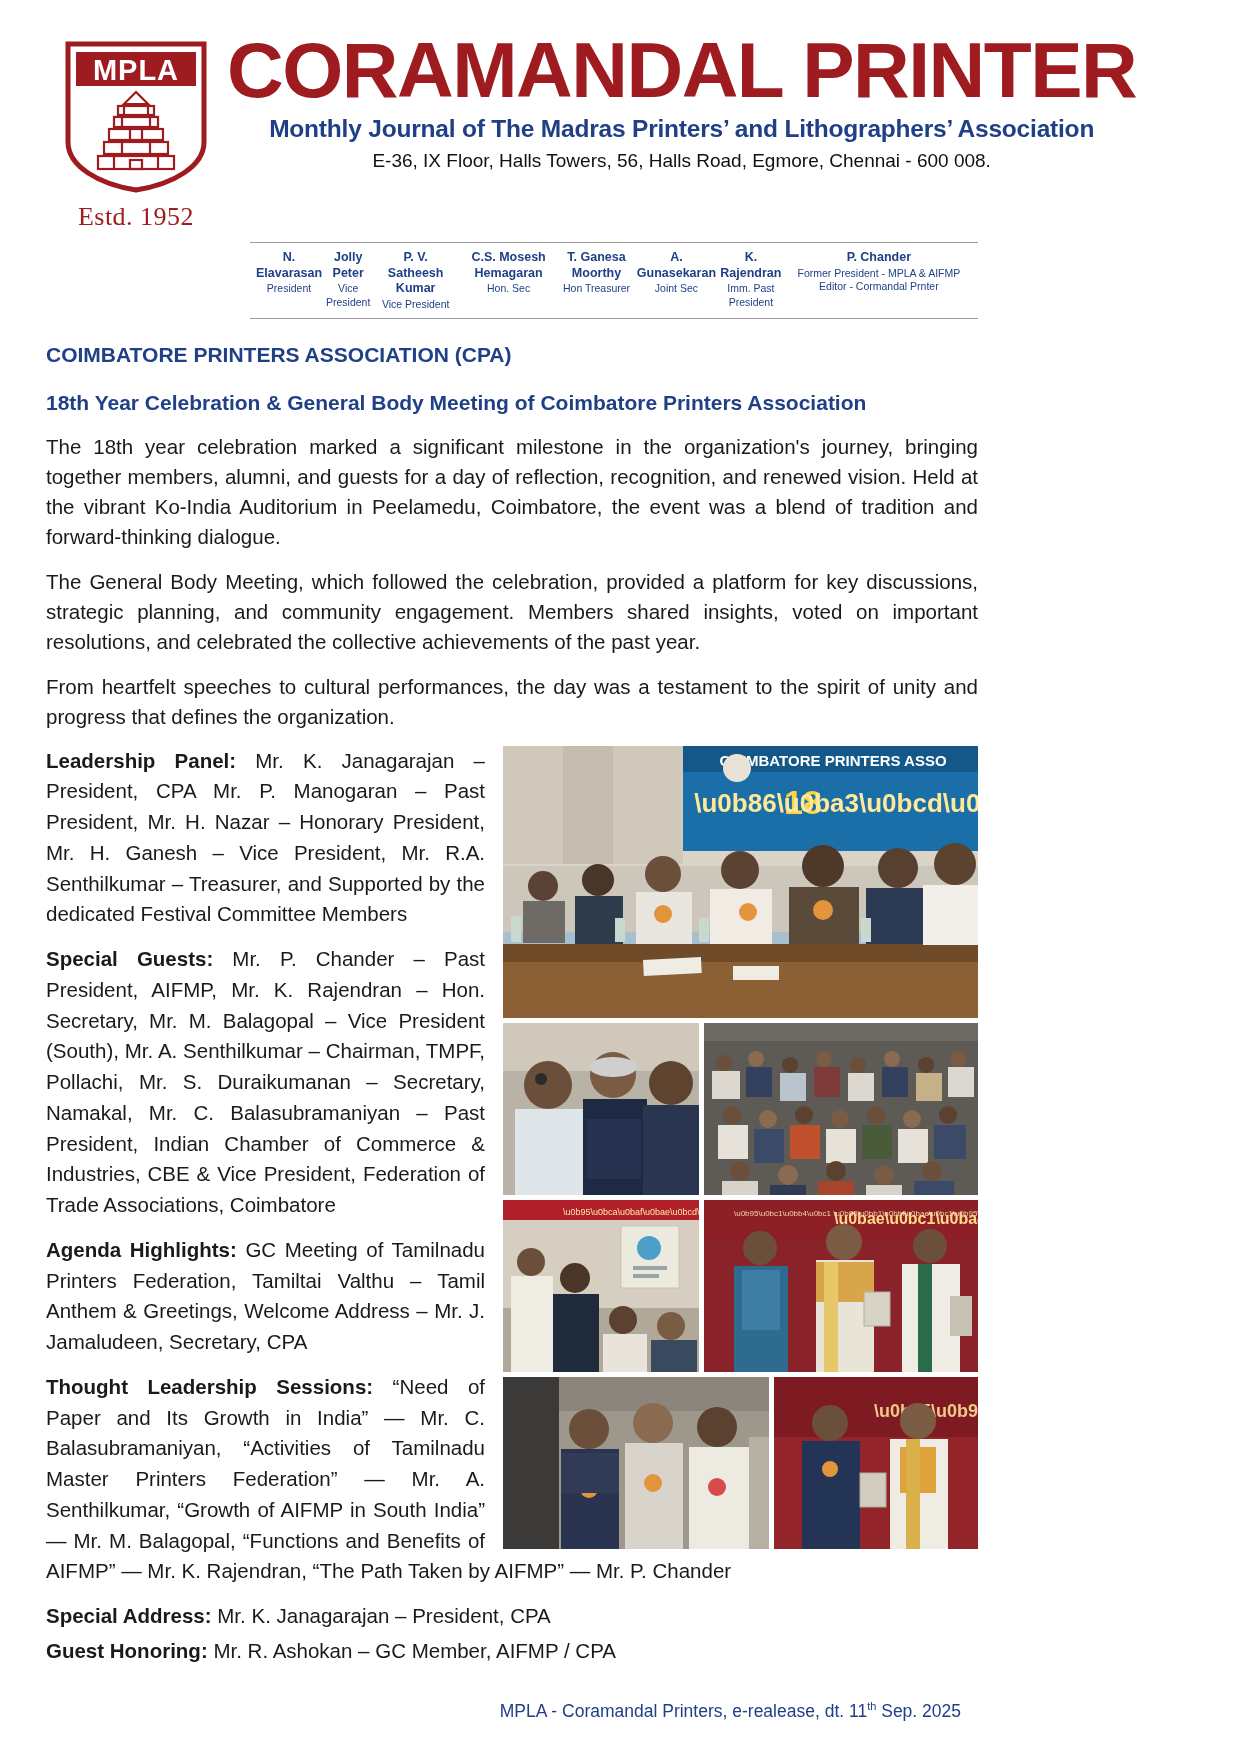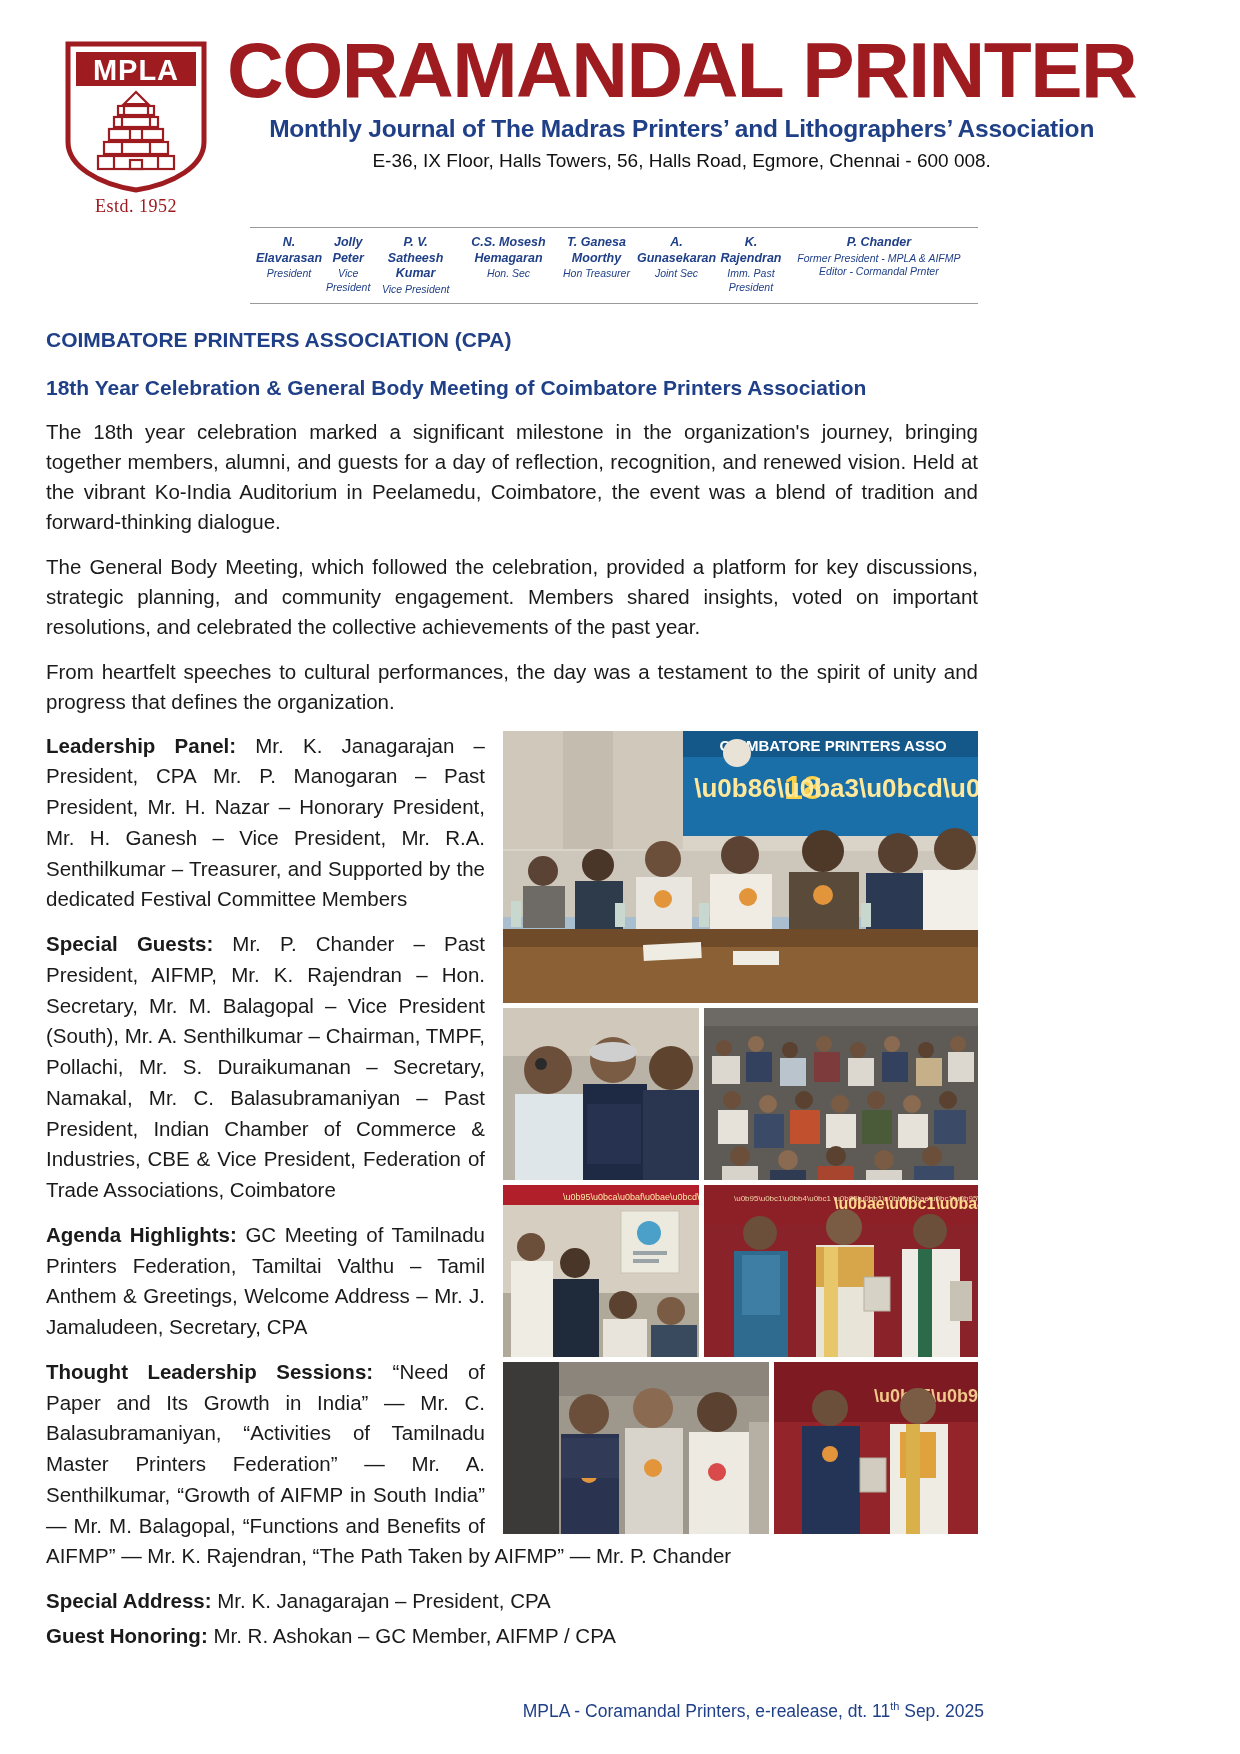--- a/index.html
+++ b/index.html
@@ -37,23 +37,24 @@
     padding-top: 4px;
   }
   .logo-shield {
     width: 148px;
     height: 158px;
     margin: 0 auto;
     position: relative;
   }
   .logo-estd {
     font-family: "Liberation Serif", serif;
-    font-size: 18px;
+    font-size: 26px;
     color: #9e1b20;
     letter-spacing: 0.5px;
+    margin-top: 6px;
     font-weight: normal;
   }
   .title-block {
     flex: 1 1 auto;
     padding-left: 10px;
     text-align: center;
   }
   .journal-title {
     font-family: "Liberation Sans", sans-serif;
     font-weight: bold;
@@ -82,21 +83,20 @@
   .officers-rule-top {
     border-top: 1.5px solid #9a9a9a;
     margin: 10px 46px 0 250px;
   }
   .officers {
     display: flex;
     justify-content: space-between;
     margin: 0 46px 0 250px;
     padding: 7px 4px 6px 4px;
     border-bottom: 1.5px solid #9a9a9a;
-    font-style: italic;
   }
   .officer {
     text-align: center;
     flex: 1 1 auto;
     padding: 0 2px;
   }
   .officer-name {
     font-size: 12.5px;
     font-weight: bold;
     color: #1f3f87;
@@ -177,21 +177,21 @@
   .p-main { height: 272px; width: 100%; margin-bottom: 5px; }
   .p-a { width: 196px; height: 172px; }
   .p-b { width: 274px; height: 172px; }
   .p-c { width: 196px; height: 172px; }
   .p-d { width: 274px; height: 172px; }
   .p-e { width: 266px; height: 172px; }
   .p-f { width: 204px; height: 172px; }
 
   .footer-note {
     position: absolute;
-    right: 40px;
+    right: 63px;
     bottom: 32px;
     font-size: 17.5px;
     color: #1f3f87;
   }
   .footer-note sup { font-size: 11px; }
 
   .clearfix::after { content: ""; display: block; clear: both; }
 </style>
 </head>
 <body>

